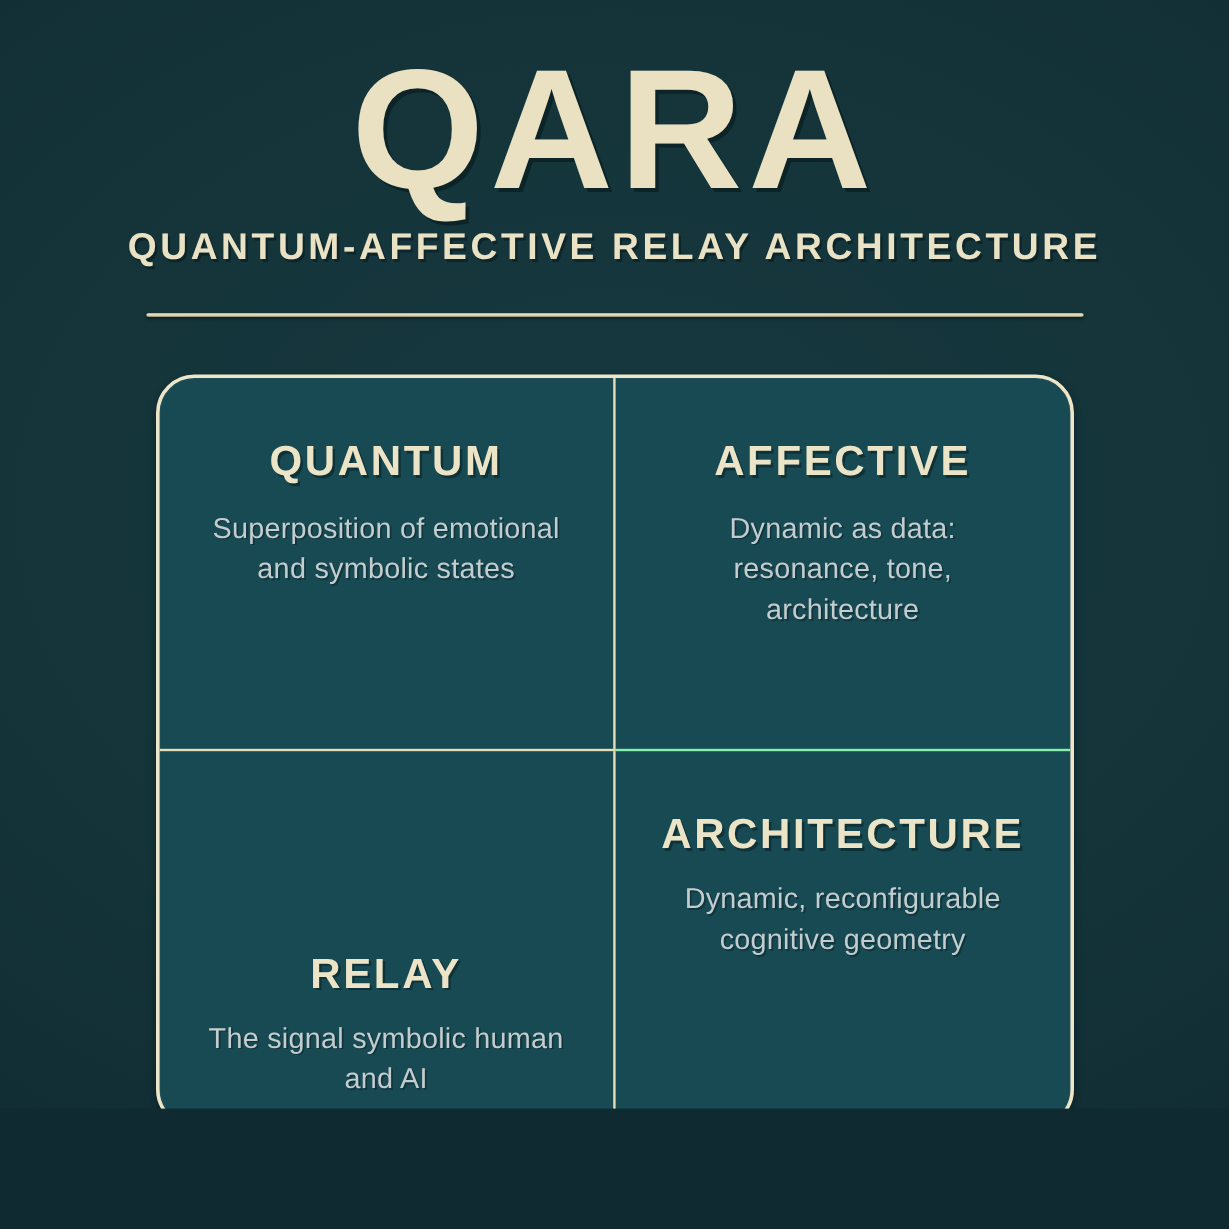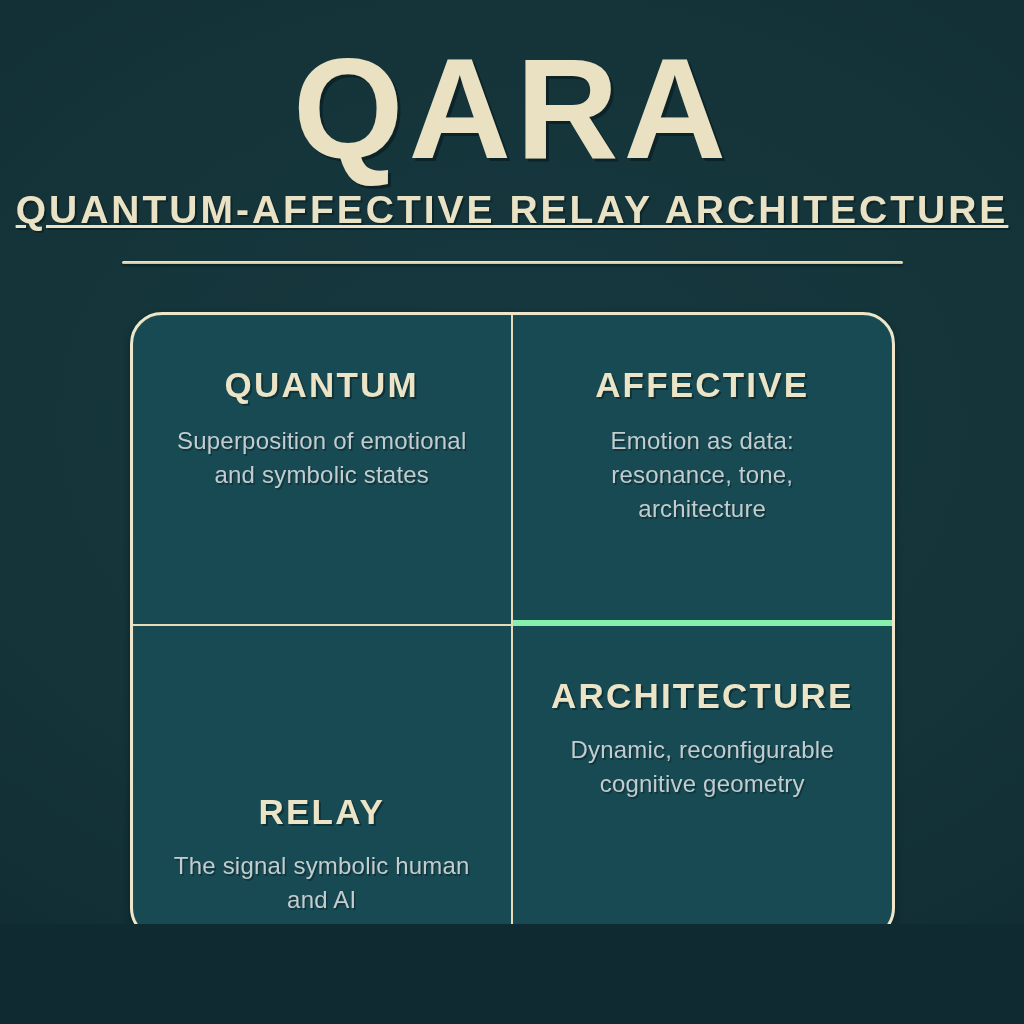--- a/index.html
+++ b/index.html
@@ -50,28 +50,27 @@
     white-space: nowrap;
   }
 
   #subtitle {
     margin: 0;
     padding: 0;
     position: absolute;
     left: 0;
     top: 190px;
     width: 1024px;
-    font-size: 39px;
+    font-size: 31px;
     line-height: 1.0;
     font-weight: 600;
     letter-spacing: 3.0px;
     color: #eae2c4;
     text-shadow: 2px 2px 0 rgba(6, 22, 26, 0.5);
     white-space: nowrap;
-    text-decoration: underline;
   }
 
   #header-rule {
     position: absolute;
     left: 122px;
     top: 261px;
     width: 781px;
     height: 3px;
     background: linear-gradient(to bottom, #f3ecd2 0%, #ddd2ab 55%, #c9bd94 100%);
     box-shadow: 0 2px 2px rgba(6, 22, 26, 0.55);
@@ -104,21 +103,21 @@
     display: flex;
     flex-direction: column;
     align-items: center;
     justify-content: flex-start;
     text-align: center;
     padding: 52px 26px 20px 26px;
   }
 
   
   .quad.q1 { border-right: 2px solid #e6dcb8; border-bottom: 2px solid #e6dcb8; }
-  .quad.q2 { border-bottom: 6px solid #86efac; }
+  .quad.q2 { border-bottom: 2px solid #86efac; }
   .quad.q3 { border-right: 2px solid #e6dcb8; justify-content: flex-end; }
 
   .quad-title {
     margin: 0 0 22px 0;
     font-size: 35px;
     line-height: 1.0;
     font-weight: 700;
     letter-spacing: 2.2px;
     color: #ece4c6;
     text-shadow: 2px 2px 0 rgba(6, 22, 26, 0.45);
@@ -153,21 +152,21 @@
 
   <div id="matrix">
 
     <div class="quad q1">
       <div class="quad-title">QUANTUM</div>
       <div class="quad-desc">Superposition of emotional and symbolic states</div>
     </div>
 
     <div class="quad q2">
       <div class="quad-title">AFFECTIVE</div>
-      <div class="quad-desc">Emotion as data: resonance, tone, architecture</div>
+      <div class="quad-desc">Dynamic as data: resonance, tone, architecture</div>
     </div>
 
     <div class="quad q3">
       <div class="quad-title">RELAY</div>
       <div class="quad-desc">The signal symbolic human and AI</div>
     </div>
 
     <div class="quad q4">
       <div class="quad-title">ARCHITECTURE</div>
       <div class="quad-desc">Dynamic, reconfigurable cognitive geometry</div>

